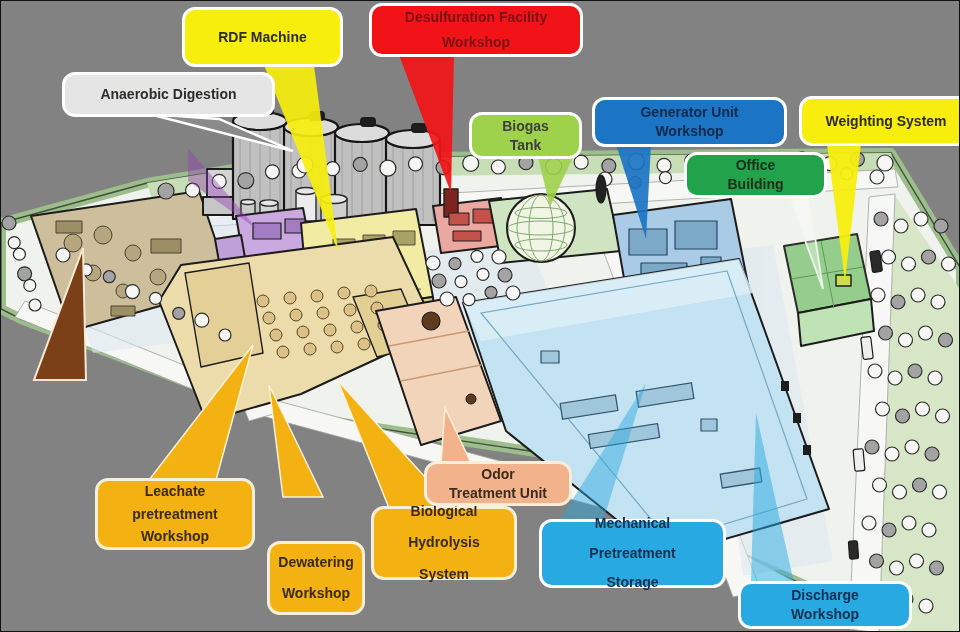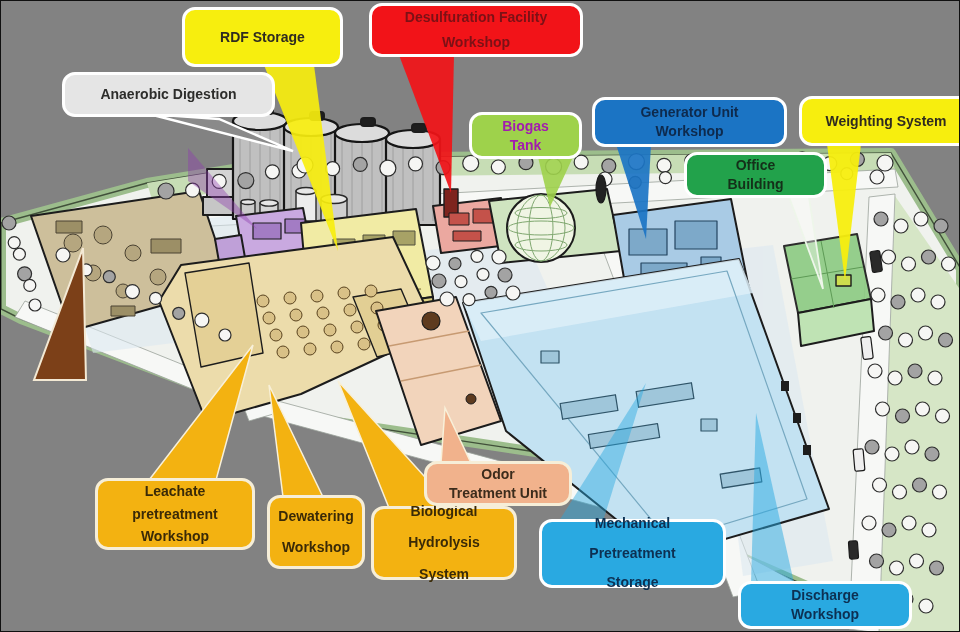--- a/index.html
+++ b/index.html
@@ -368,27 +368,27 @@
     <polygon id="tail-wastewater" points="33,379 85,379 82,247" stroke="#f3e9d4" stroke-width="2" fill="#7c4018"></polygon>
     <polygon id="tail-leachate" points="148,479 215,479 252,344" stroke="#f8f0d9" stroke-width="1.5" fill="#f3b211"></polygon>
     <polygon id="tail-dewatering" points="282,496 322,496 268,384" stroke="#f8f0d9" stroke-width="1.5" fill="#f3b211"></polygon>
     <polygon id="tail-biological-hydrolysis" points="388,507 452,507 337,380" stroke="#f8f0d9" stroke-width="1.5" fill="#f3b211"></polygon>
     <polygon id="tail-odor-treatment" points="440,462 470,462 444,407" stroke="#f8f0d9" stroke-width="1.5" fill="#f1b28c"></polygon>
     <polygon id="tail-mechanical-pretreatment" points="558,520 602,520 645,382" fill-opacity="0.45" fill="#29a9e1"></polygon>
     <polygon id="tail-discharge" points="750,582 793,582 755,412" fill-opacity="0.5" fill="#29a9e1"></polygon>
   </g>
 </svg>
 
-<div class="bubble" id="b-rdf-storage" style="background: rgb(247, 238, 14); border-color: rgb(255, 255, 255); color: rgb(47, 43, 32);">RDF Storage</div>
+<div class="bubble" id="b-rdf-storage" style="background: rgb(247, 238, 14); border-color: rgb(255, 255, 255); color: rgb(47, 43, 32);">RDF Machine</div>
 <div class="bubble" id="b-desulfuration" style="background: rgb(242, 19, 24); border-color: rgb(255, 255, 255); color: rgb(124, 17, 22);">Desulfuration Facility Workshop</div>
 <div class="bubble" id="b-anaerobic-digestion" style="background: #e5e5e5; border-color: rgb(255, 255, 255); color: rgb(45, 45, 43); margin-left: 43px;">Anaerobic Digestion</div>
-<div class="bubble" id="b-biogas-tank" style="background: rgb(158, 210, 75); border-color: rgb(255, 255, 255); color: #a21caf; border-radius: 13px;">Biogas Tank</div>
+<div class="bubble" id="b-biogas-tank" style="background: rgb(158, 210, 75); border-color: rgb(255, 255, 255); color: #404040; border-radius: 13px;">Biogas Tank</div>
 <div class="bubble" id="b-generator-unit" style="background: rgb(27, 116, 196); border-color: rgb(255, 255, 255); color: rgb(14, 42, 77);">Generator Unit Workshop</div>
 <div class="bubble" id="b-weighting-system" style="background: rgb(247, 238, 14); border-color: rgb(255, 255, 255); color: rgb(47, 43, 32);">Weighting System</div>
 <div class="bubble" id="b-office-building" style="background: rgb(34, 162, 75); border-color: rgb(255, 255, 255); color: rgb(20, 48, 25);">Office Building</div>
 <div class="bubble" id="b-leachate" style="background: rgb(243, 178, 17); border-color: rgb(246, 238, 216); color: rgb(58, 42, 7);">Leachate pretreatment Workshop</div>
-<div class="bubble" id="b-dewatering" style="background: rgb(243, 178, 17); border-color: rgb(246, 238, 216); color: rgb(58, 42, 7);">Dewatering Workshop</div>
+<div class="bubble" id="b-dewatering" style="background: rgb(243, 178, 17); border-color: rgb(246, 238, 216); color: rgb(58, 42, 7); margin-top: 46px;">Dewatering Workshop</div>
 <div class="bubble" id="b-biological-hydrolysis" style="background: rgb(243, 178, 17); border-color: rgb(246, 238, 216); color: rgb(58, 42, 7);">Biological Hydrolysis System</div>
 <div class="bubble" id="b-odor-treatment" style="background: rgb(241, 178, 140); border-color: rgb(246, 238, 216); color: rgb(60, 44, 28);">Odor Treatment Unit</div>
 <div class="bubble" id="b-mechanical-pretreatment" style="background: rgb(41, 169, 225); border-color: rgb(255, 255, 255); color: rgb(13, 48, 82);">Mechanical Pretreatment Storage</div>
 <div class="bubble" id="b-discharge" style="background: rgb(41, 169, 225); border-color: rgb(255, 255, 255); color: rgb(13, 48, 82);">Discharge Workshop</div>
 
 </div>
 
 </body></html>

